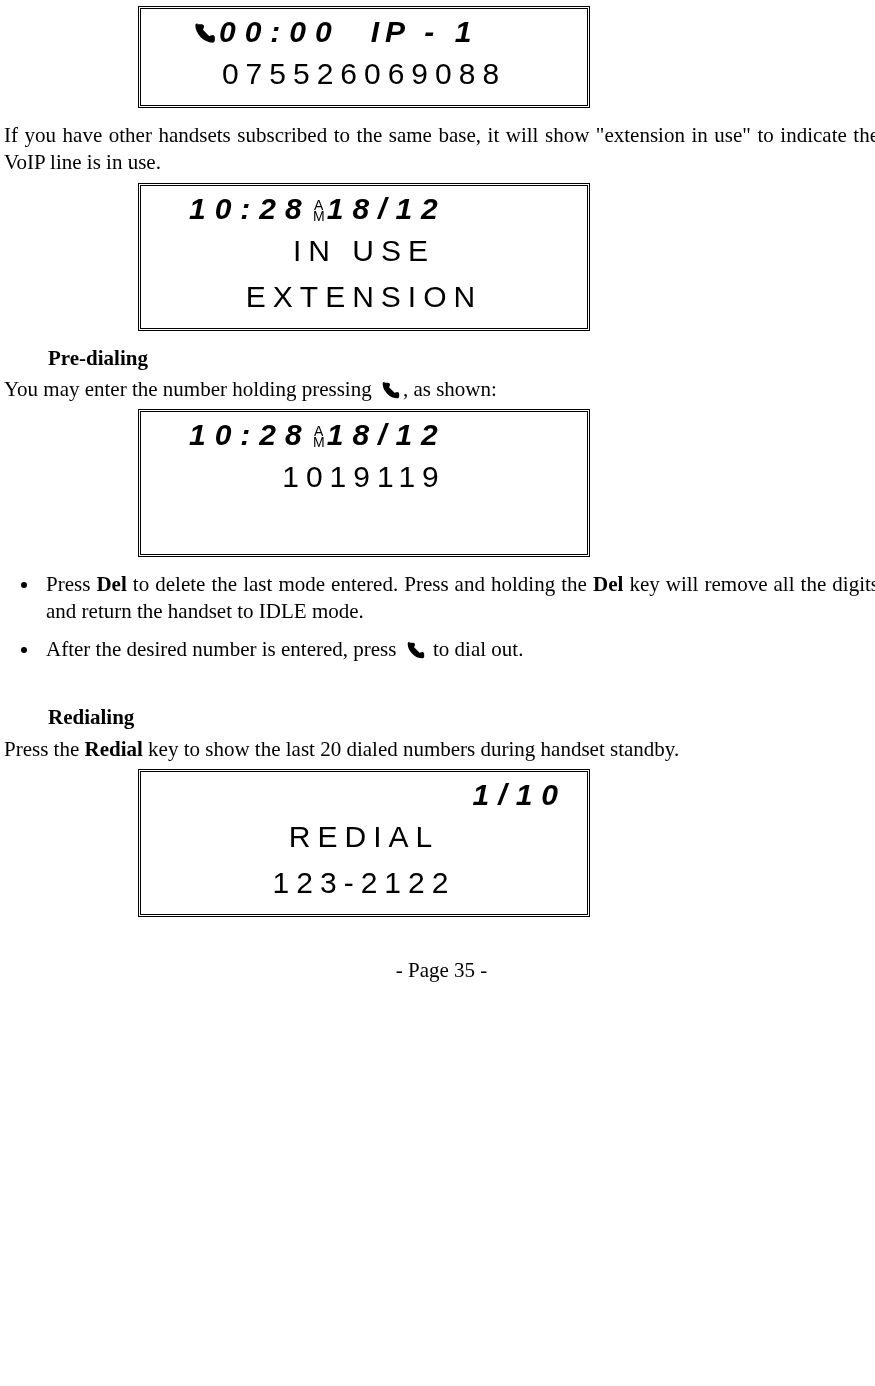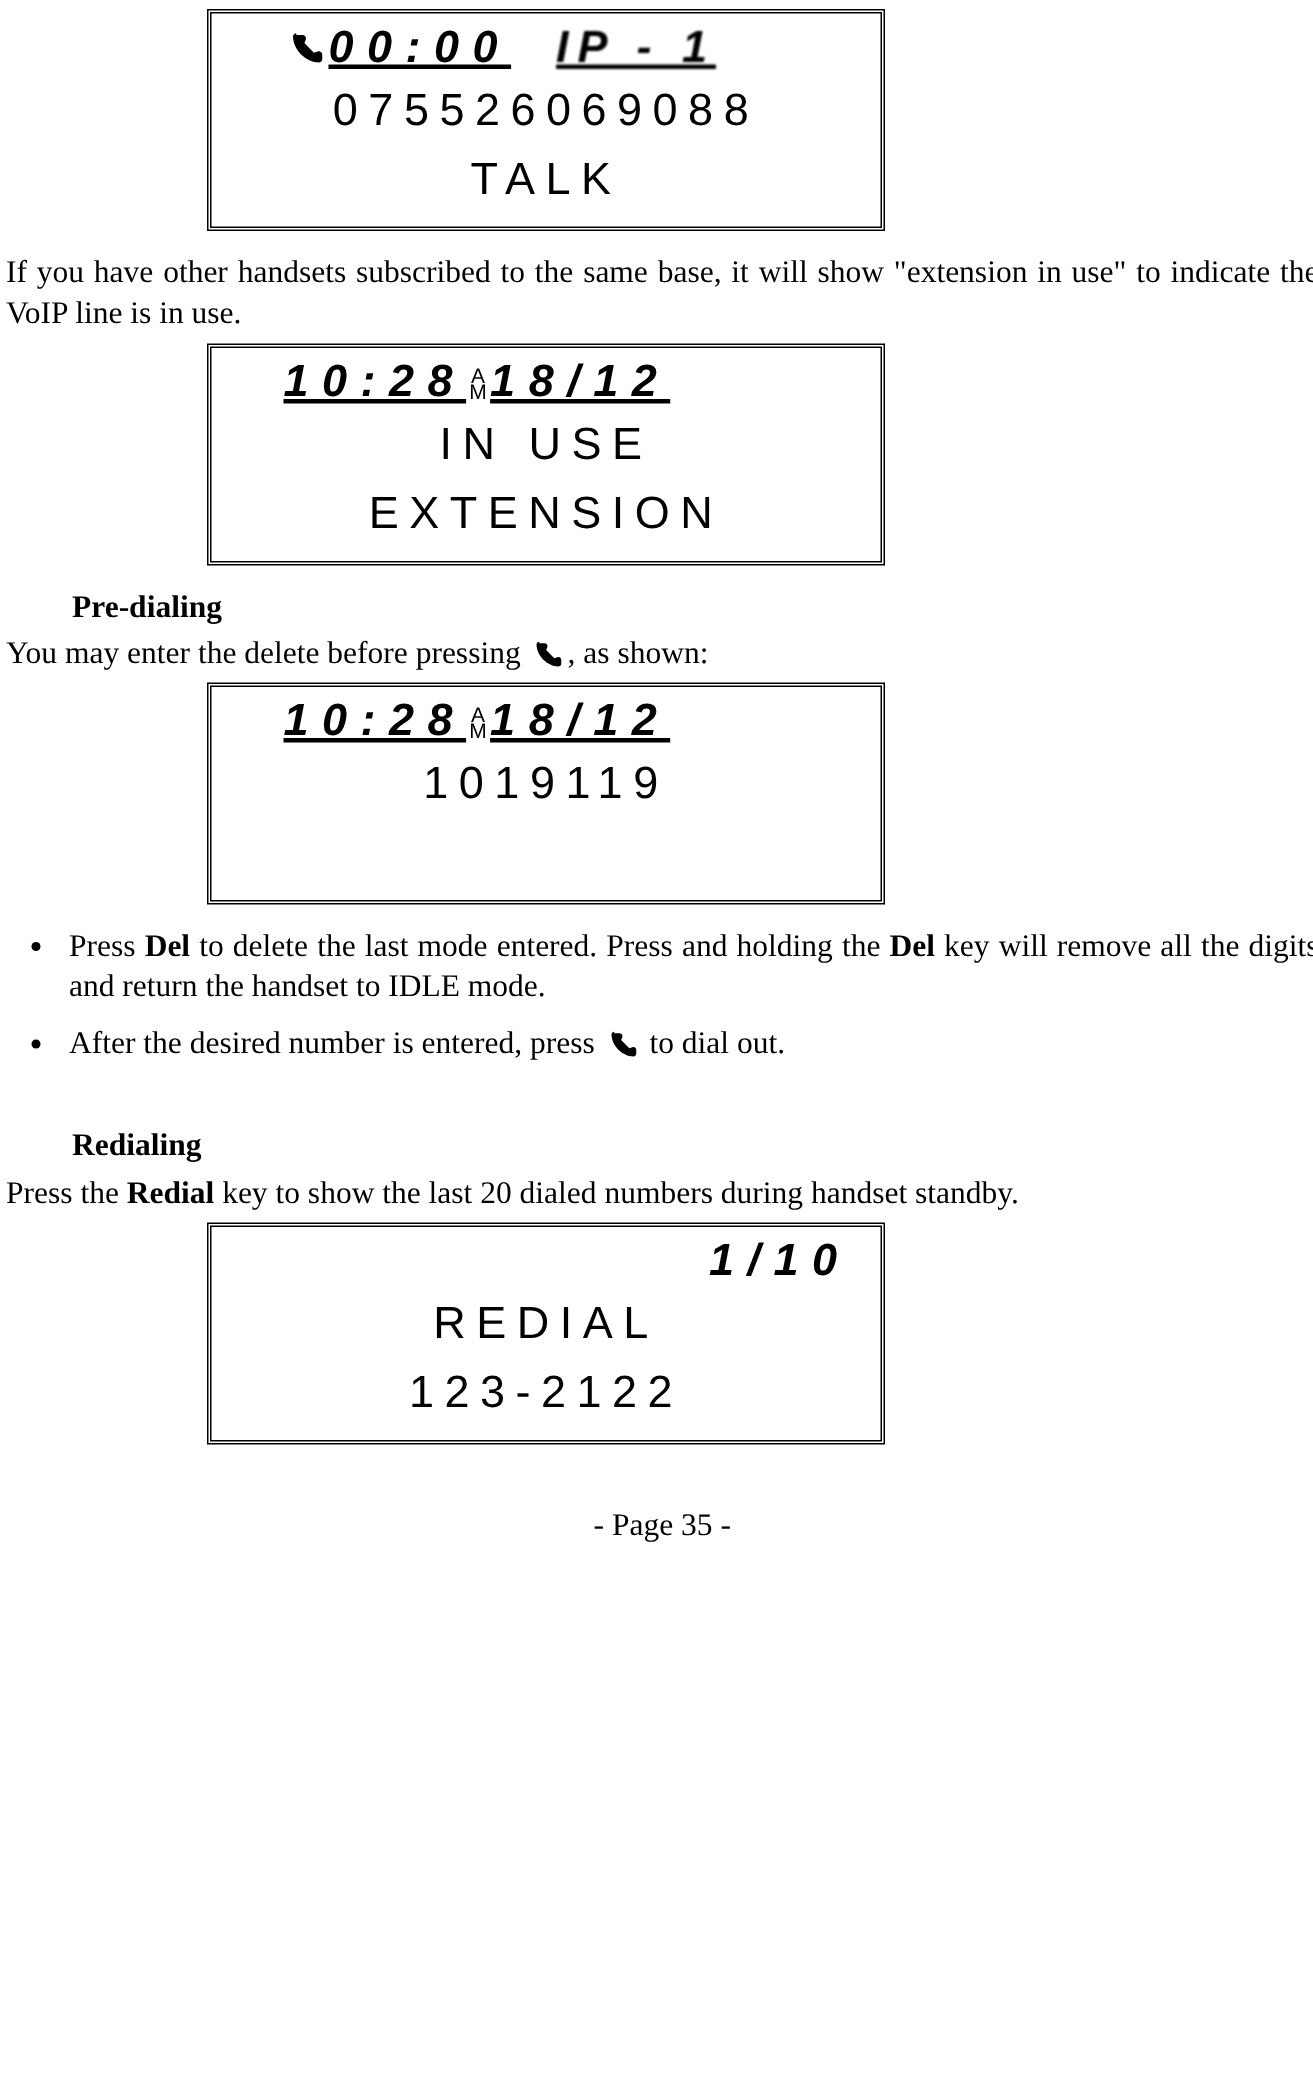--- a/index.html
+++ b/index.html
@@ -44,21 +44,21 @@
     vertical-align: middle;
     font-style: normal;
     letter-spacing: 0;
     font-size: 14px;
     line-height: 11px;
     font-weight: normal;
     width: 16px;
     text-align: center;
   }
   .ampm span { display: block; }
-  .pad-left { padding-left: 40px; text-decoration: underline; }
+  .pad-left { padding-left: 40px; }
   p { margin: 4px 0; }
   p.justify { text-align: justify; }
   .heading { font-weight: bold; margin-left: 44px; }
   ul { margin: 6px 0 6px 36px; padding: 0; }
   ul li { margin: 0 0 10px 0; padding-left: 6px; text-align: justify; }
   .call-icon {
     display: inline-block;
     vertical-align: middle;
     margin: 0 2px;
   }
@@ -84,37 +84,36 @@
 
 
 
 <div class="lcd">
   <div class="lcd-row1 pad-left">
     <svg class="call-icon" width="26" height="26" viewBox="0 0 24 24">
         <path d="M6 2c-1 0-2 1-2 2 0 8 8 16 16 16 1 0 2-1 2-2v-3c0-1-1-2-2-2-1 0-3 1-3 1s-1-1-3-3-3-3-3-3 1-2 1-3c0-1-1-2-2-2H6z" fill="#000"></path>
       </svg><span>00:00</span><span class="ip1">IP - 1</span>
   </div>
   <div class="lcd-row">075526069088</div>
-  <div class="lcd-row">TALK</div>
 </div>
 
 <p class="justify">If you have other handsets subscribed to the same base, it will show "extension in use" to indicate the VoIP line is in use.</p>
 
 
 <div class="lcd">
   <div class="lcd-row1 pad-left">
     <span>10:28</span><span class="ampm"><span>A</span><span>M</span></span><span>18/12</span>
   </div>
   <div class="lcd-row center">IN USE</div>
   <div class="lcd-row center">EXTENSION</div>
 </div>
 
 <p><span class="heading">Pre-dialing</span></p>
 <p>
-  <span>You may enter the delete before pressing </span><svg class="call-icon" width="22" height="22" viewBox="0 0 24 24">
+  <span>You may enter the number holding pressing </span><svg class="call-icon" width="22" height="22" viewBox="0 0 24 24">
       <path d="M6 2c-1 0-2 1-2 2 0 8 8 16 16 16 1 0 2-1 2-2v-3c0-1-1-2-2-2-1 0-3 1-3 1s-1-1-3-3-3-3-3-3 1-2 1-3c0-1-1-2-2-2H6z" fill="#000"></path>
     </svg><span>, as shown:</span>
 </p>
 
 
 <div class="lcd">
   <div class="lcd-row1 pad-left">
     <span>10:28</span><span class="ampm"><span>A</span><span>M</span></span><span>18/12</span>
   </div>
   <div class="lcd-row">1019119</div>

